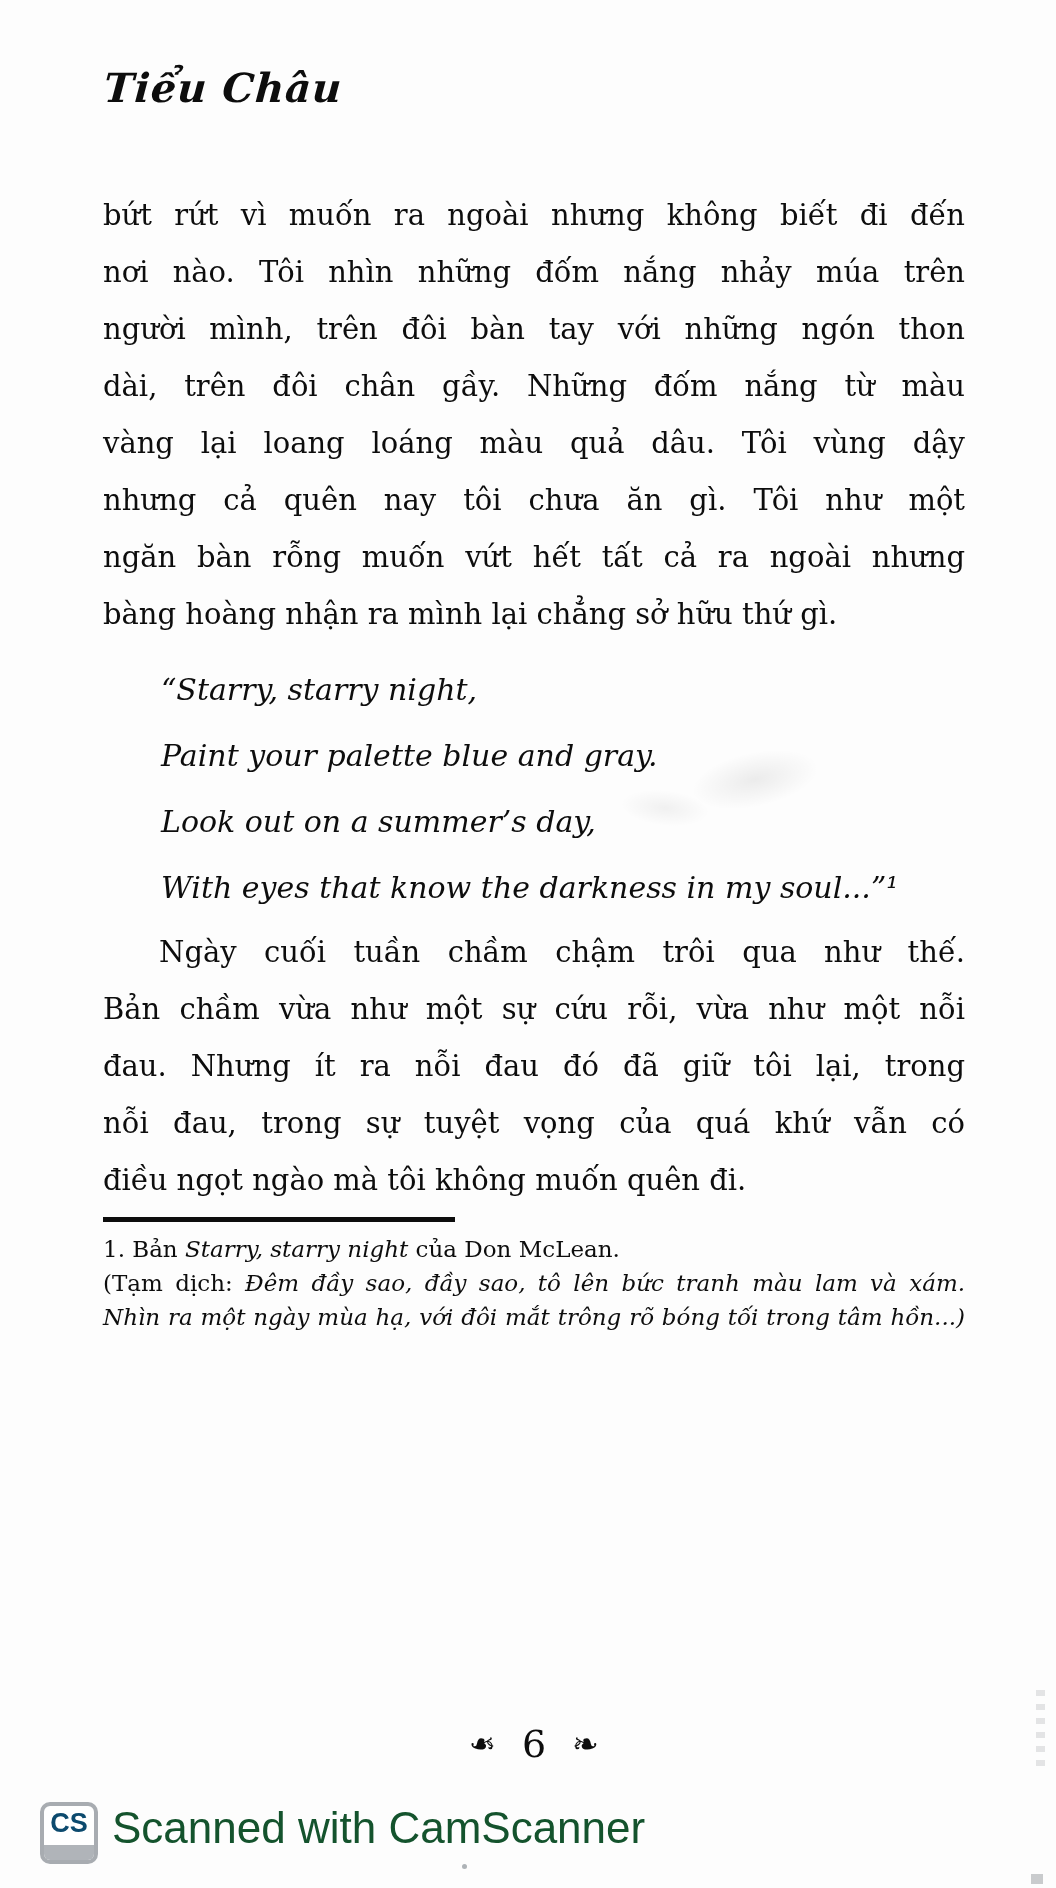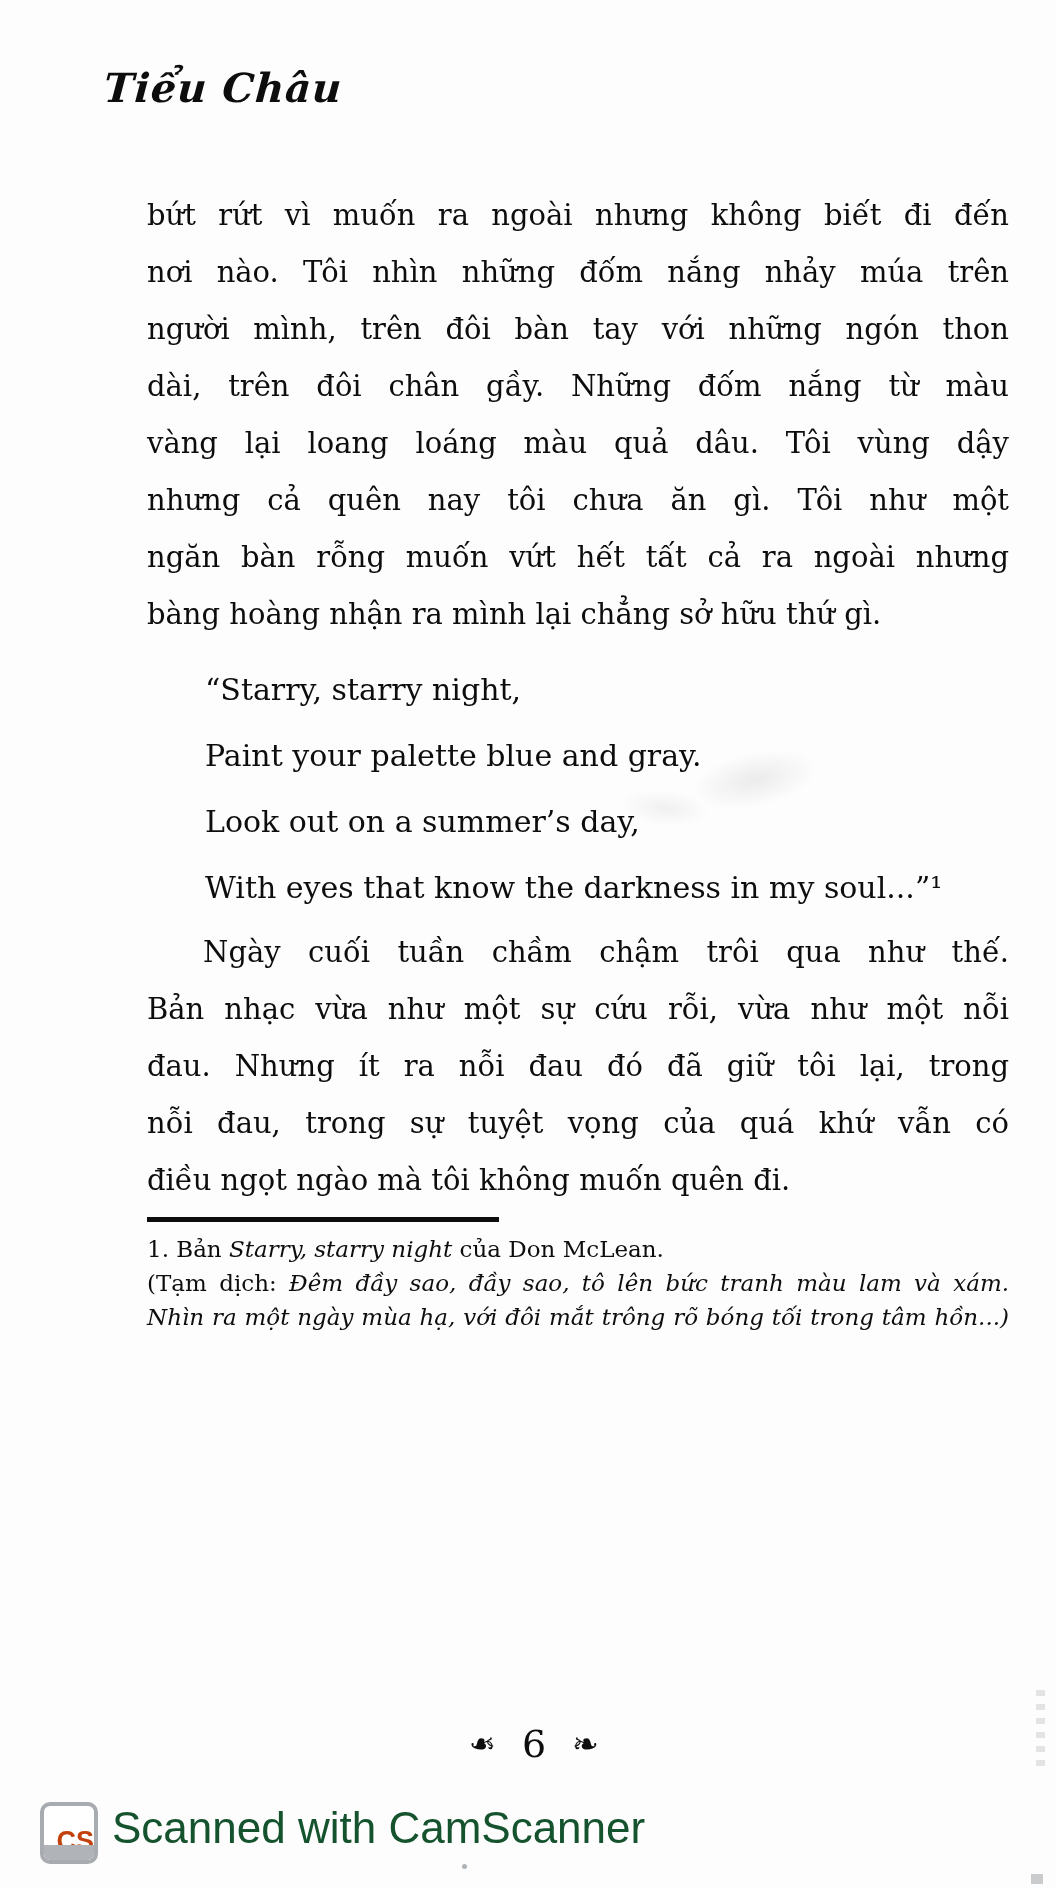--- a/index.html
+++ b/index.html
@@ -7,28 +7,28 @@
     position:relative;width:1056px;height:1888px;background:#fdfdfd;
     overflow:hidden;font-family:"DejaVu Serif",serif;color:#0d0d0d;
   }
   
   .author{
     position:absolute;left:104px;top:64px;
     font-size:40px;font-weight:bold;font-style:italic;letter-spacing:1px;
     transform:skewX(-4deg);
   }
   
-  .column{position:absolute;left:103px;top:187px;width:862px;margin-left:44px;}
+  .column{position:absolute;left:103px;top:187px;width:862px;}
   .para{font-size:29px;line-height:57px;}
   .para .line{text-align:justify;text-align-last:justify;white-space:normal;}
   .para .line:last-child{text-align-last:left;}
   .para.indent .line:first-child{text-indent:56px;}
   .mt10{margin-top:10px;}
   .mt3{margin-top:3px;}
-  .lyrics{margin-top:14px;margin-left:58px;font-size:30px;line-height:66px;}
+  .lyrics{margin-top:14px;margin-left:58px;font-style:italic;font-size:30px;line-height:66px;}
   .lyrics .line{text-align:left;}
   .fn-rule{margin:8px 0 10px 0;width:352px;height:5px;background:#0d0d0d;}
   .fn{font-size:23px;line-height:34px;}
   .fn .line{text-align:justify;text-align-last:justify;}
   .fn .line:first-child{text-align-last:left;}
   .fn .i{font-style:italic;}
   
   .footer{
     position:absolute;left:103px;top:1722px;width:862px;
     display:flex;justify-content:center;align-items:center;gap:26px;
@@ -36,22 +36,22 @@
   .footer .num{font-size:38px;}
   .footer .orn{font-size:32px;line-height:1;}
   .footer .orn.left{transform:scaleX(-1);}
   
   .cs-logo{
     position:absolute;left:40px;top:1802px;width:50px;height:54px;
     border:4px solid #a8acb1;border-radius:10px;background:#fff;
     font-family:"Liberation Sans",sans-serif;
   }
   .cs-logo .cs-text{
-    position:absolute;top:20px;left:0;right:0;text-align:right;
-    font-size:27px;font-weight:bold;color:#c2410c;letter-spacing:0;
+    position:absolute;top:2px;left:0;right:0;text-align:center;
+    font-size:27px;font-weight:bold;color:#0c4a6e;letter-spacing:0;
   }
   .cs-logo .cs-bed{
     position:absolute;bottom:0;left:0;right:0;height:15px;
     background:#b0b4b9;border-radius:0 0 6px 6px;
   }
   .cs-label{
     position:absolute;left:112px;top:1799px;height:58px;line-height:58px;
     font-family:"Liberation Sans",sans-serif;font-size:44px;color:#14532d;
   }
   
@@ -101,21 +101,21 @@
         <div class="line">bàng hoàng nhận ra mình lại chẳng sở hữu thứ gì.</div>
       </div>
     <div class="lyrics">
         <div class="line">“Starry, starry night,</div>
         <div class="line">Paint your palette blue and gray.</div>
         <div class="line">Look out on a summer’s day,</div>
         <div class="line">With eyes that know the darkness in my soul...”¹</div>
       </div>
     <div class="para indent mt3">
         <div class="line">Ngày cuối tuần chầm chậm trôi qua như thế.</div>
-        <div class="line">Bản nhạc vừa như một sự cứu rỗi, vừa như một nỗi</div>
+        <div class="line">Bản chầm vừa như một sự cứu rỗi, vừa như một nỗi</div>
         <div class="line">đau. Nhưng ít ra nỗi đau đó đã giữ tôi lại, trong</div>
         <div class="line">nỗi đau, trong sự tuyệt vọng của quá khứ vẫn có</div>
         <div class="line">điều ngọt ngào mà tôi không muốn quên đi.</div>
       </div>
     <div class="fn-rule"></div>
     <div class="fn">
         <div class="line"><span>1. Bản </span><span class="i">Starry, starry night</span><span> của Don McLean.</span></div>
         <div class="line"><span>(Tạm dịch: </span><span class="i">Đêm đầy sao, đầy sao, tô lên bức tranh màu lam và xám.</span></div>
         <div class="line"><span class="i">Nhìn ra một ngày mùa hạ, với đôi mắt trông rõ bóng tối trong tâm hồn...)</span></div>
       </div>

